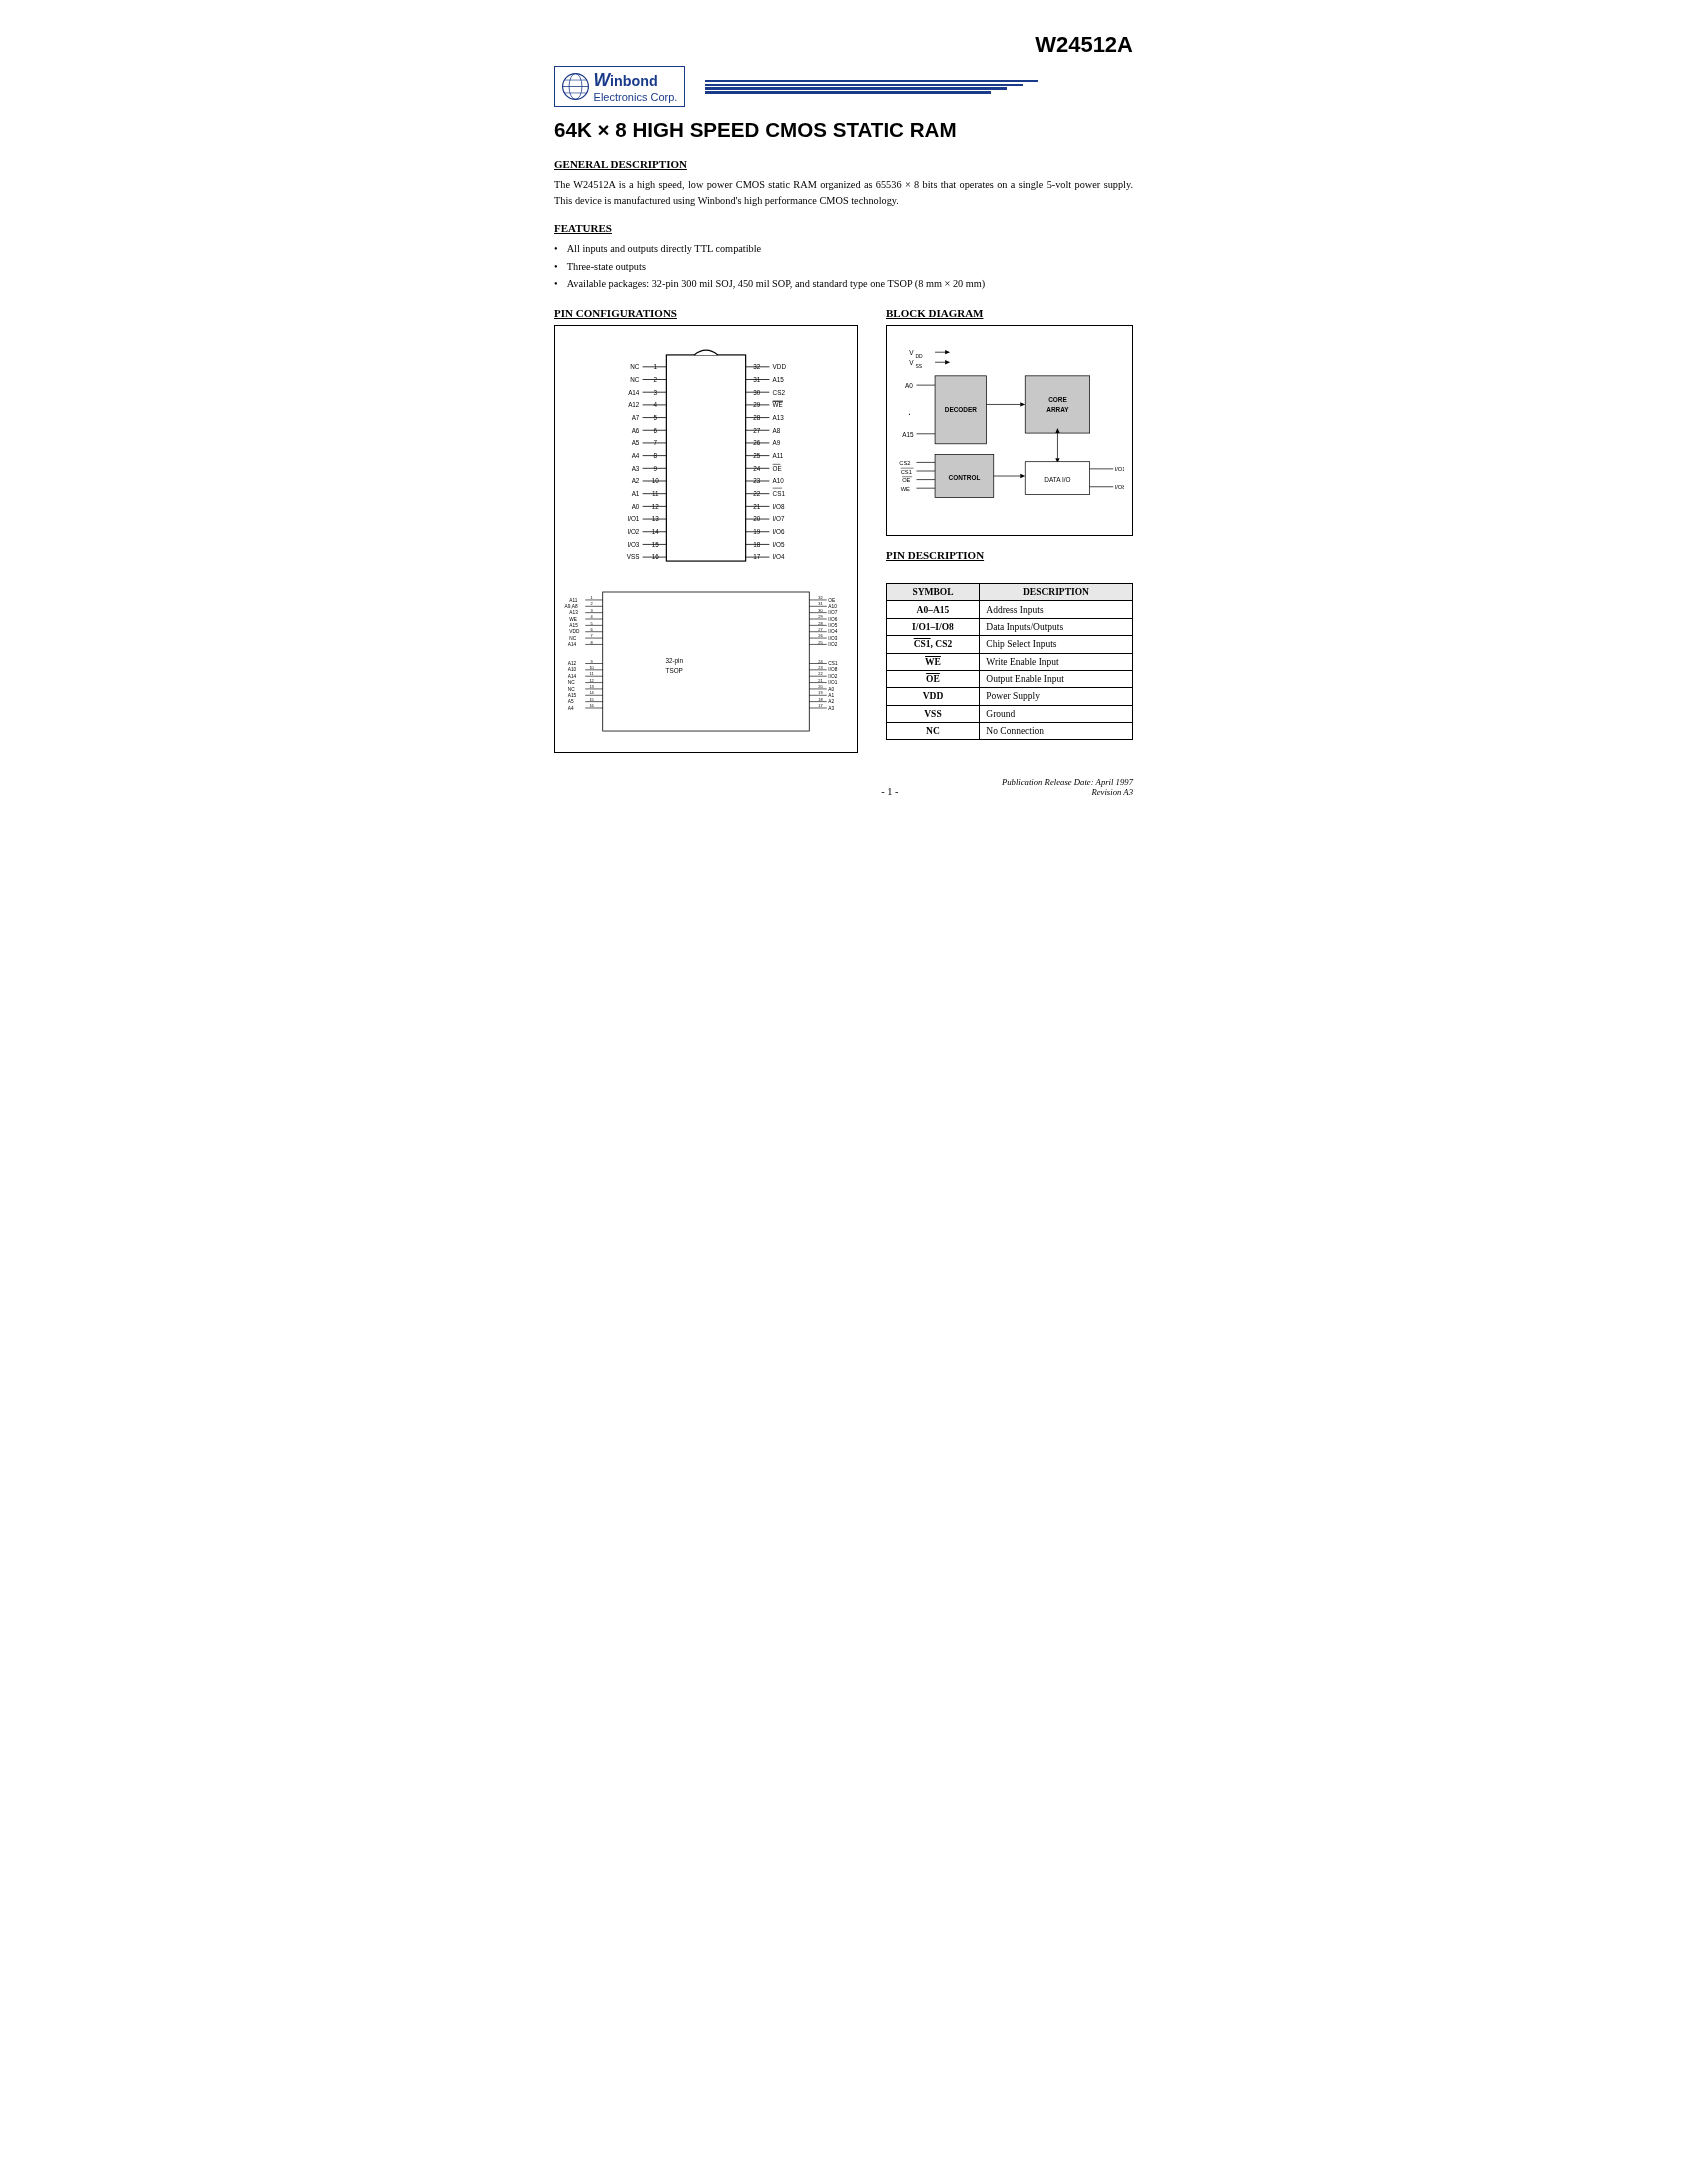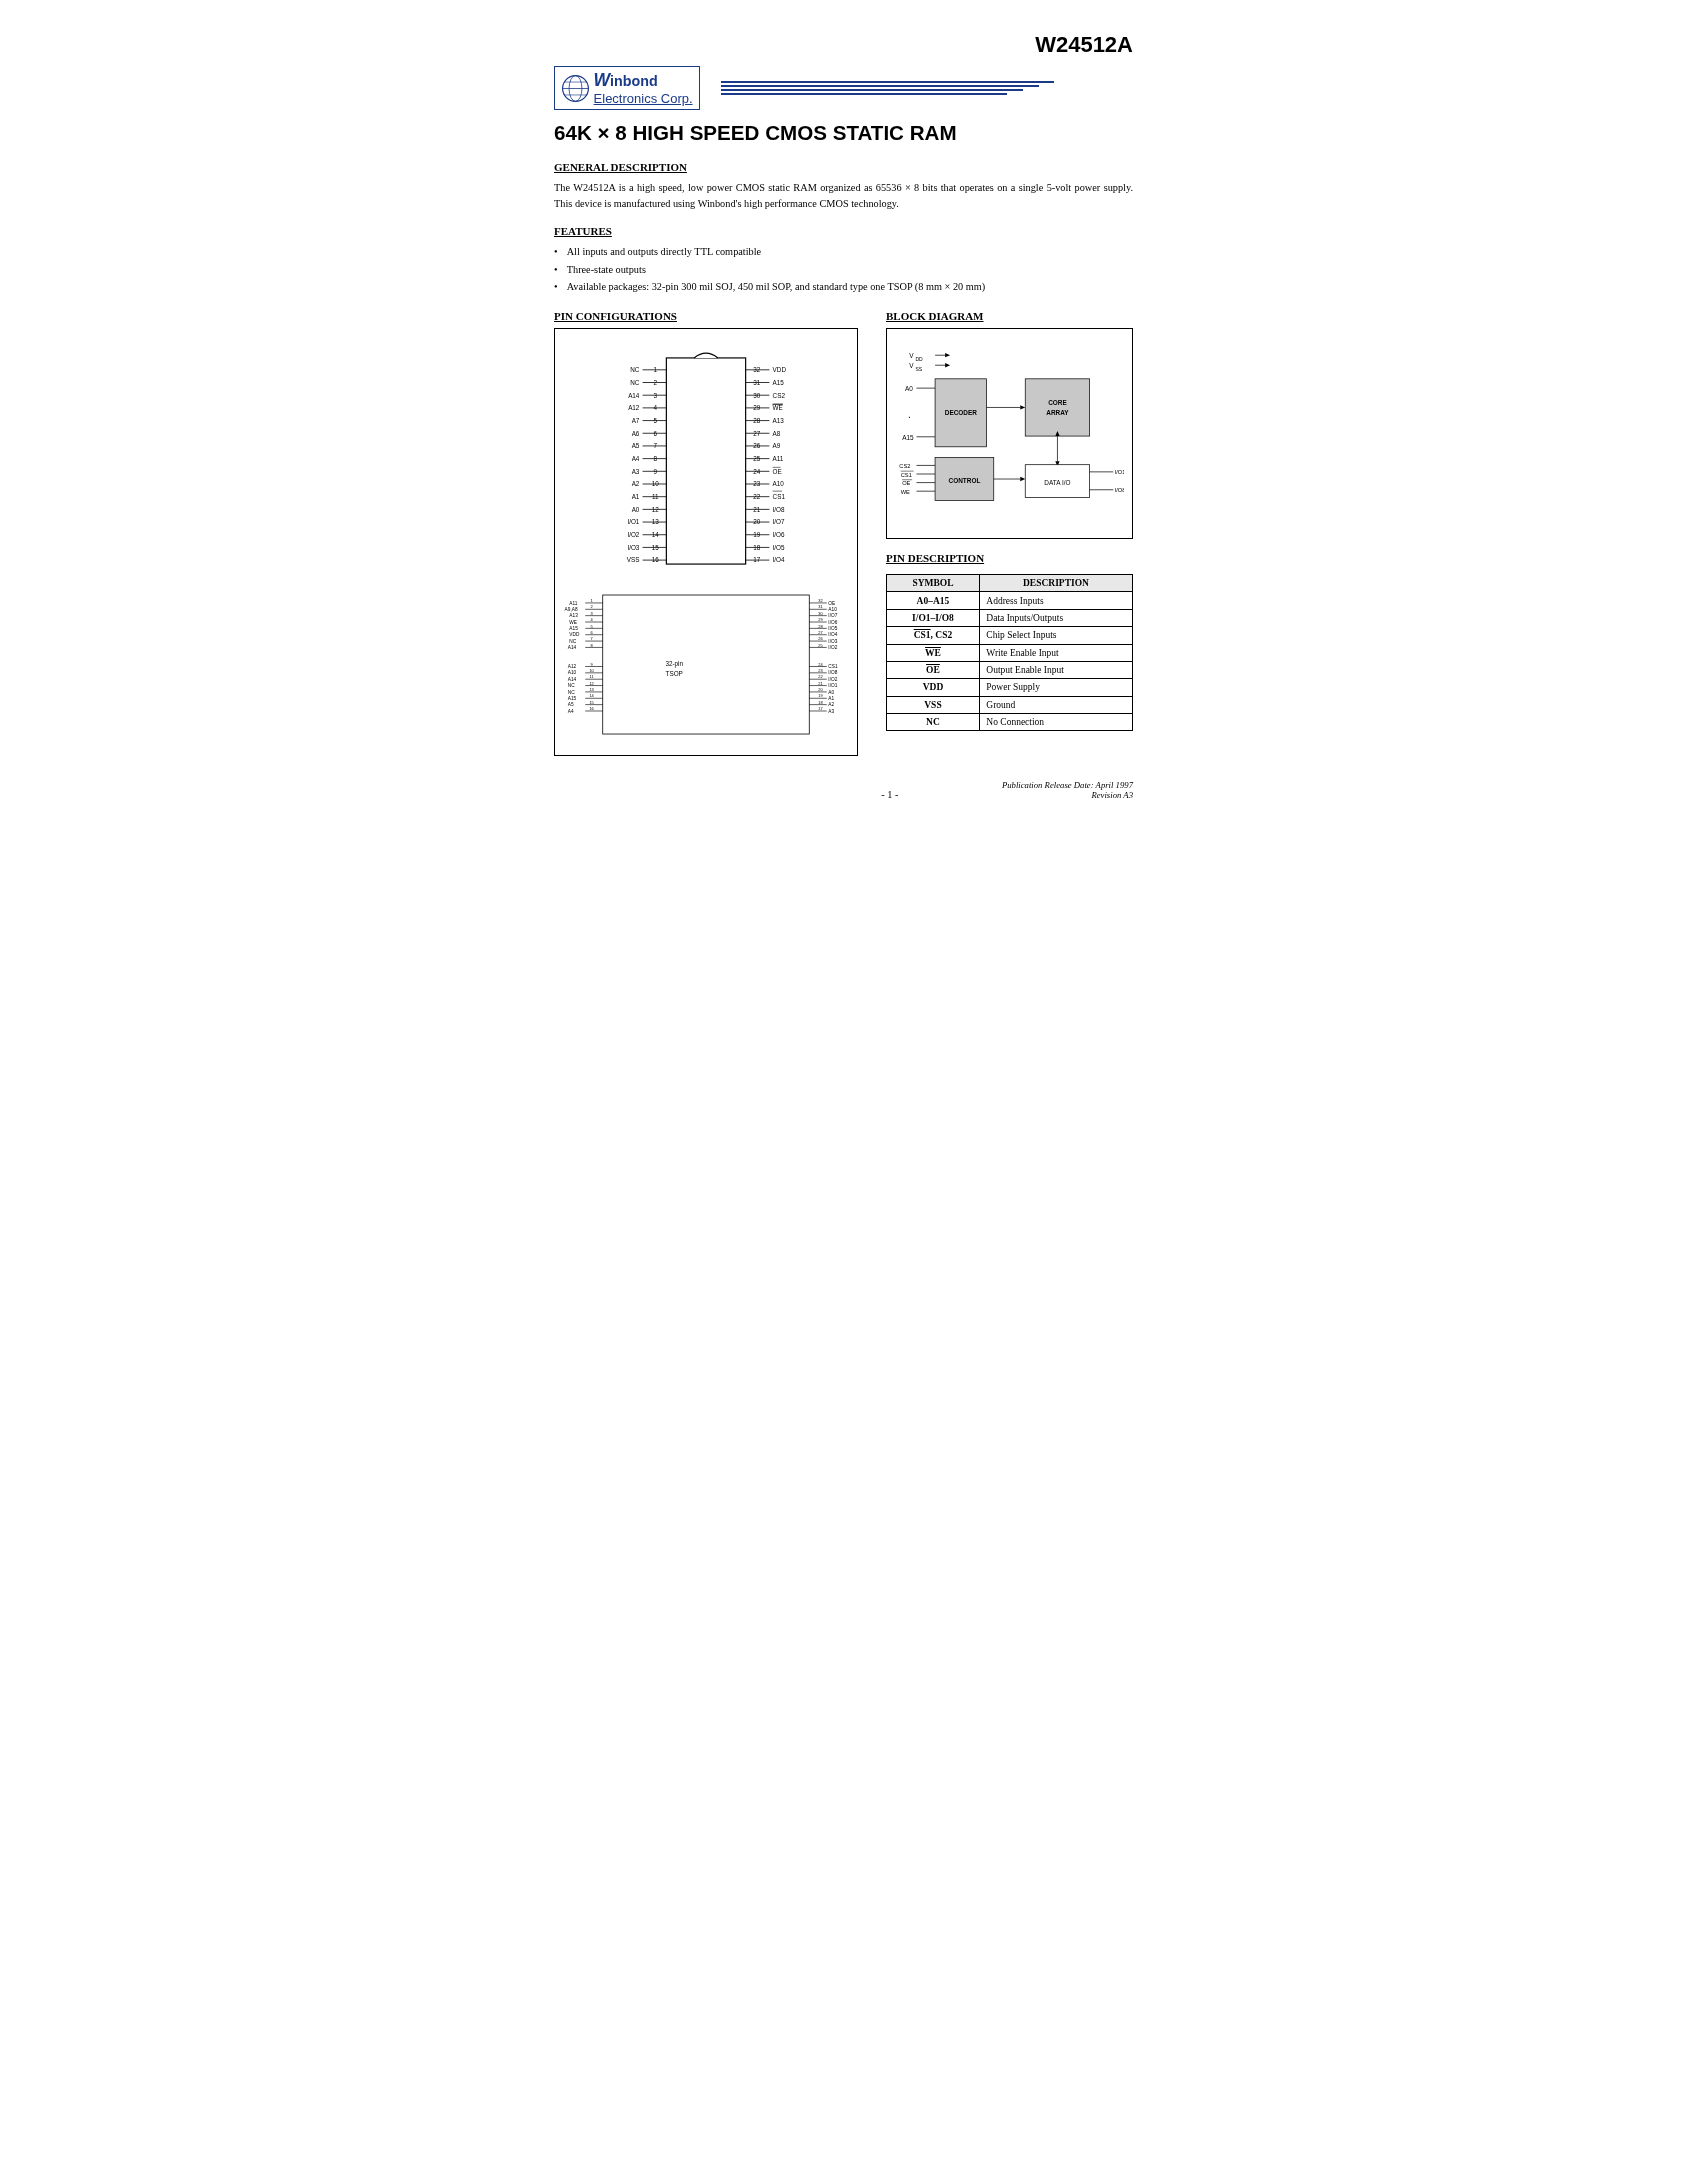--- a/index.html
+++ b/index.html
@@ -116,21 +116,21 @@
       flex: 1;
       border: 0.8px solid #000;
       padding: 8px;
       min-height: 159px;
     }
 
     
     .pin-desc-table {
       width: 100%;
       border-collapse: collapse;
-      margin-top: 10px;
+      margin-top: 22px;
     }
     .pin-desc-table th, .pin-desc-table td {
       border: 0.8px solid #000;
       padding: 3.2px 6.4px;
       font-size: 9.5px;
     }
     .pin-desc-table th {
       font-weight: bold;
       text-align: center;
       background: #e8e8e8;
@@ -167,21 +167,21 @@
       <circle cx="18" cy="18" r="16" fill="none" stroke="#1a3a8a" stroke-width="1.5"></circle>
       <ellipse cx="18" cy="18" rx="8" ry="16" fill="none" stroke="#1a3a8a" stroke-width="1"></ellipse>
       <line x1="2" y1="18" x2="34" y2="18" stroke="#1a3a8a" stroke-width="1"></line>
       <line x1="4" y1="10" x2="32" y2="10" stroke="#1a3a8a" stroke-width="0.8"></line>
       <line x1="4" y1="26" x2="32" y2="26" stroke="#1a3a8a" stroke-width="0.8"></line>
     </svg>
     <div style="margin-left:3.2px;">
       <div style="font-size:14.3px;font-weight:bold;color:#1a3a8a;font-family:Arial,sans-serif;">
         <span style="font-size:17.5px;font-style:italic;">W</span>inbond
       </div>
-      <div style="font-size:13px;color:#1a3a8a;font-family:Arial,sans-serif;text-decoration:underline;">Electronics Corp.</div>
+      <div style="font-size:11px;color:#1a3a8a;font-family:Arial,sans-serif;">Electronics Corp.</div>
     </div>
   </div>
   <div class="logo-lines">
     <div class="logo-line" style="width:333px;"></div>
     <div class="logo-line" style="width:318px;"></div>
     <div class="logo-line" style="width:302px;"></div>
     <div class="logo-line" style="width:286px;margin-bottom:0;"></div>
   </div>
 </div>
 

